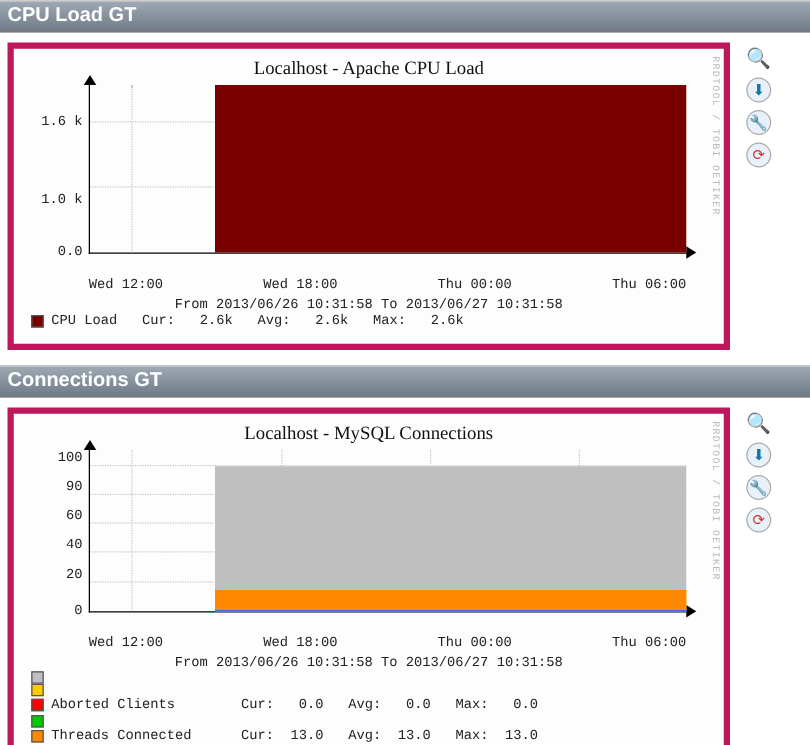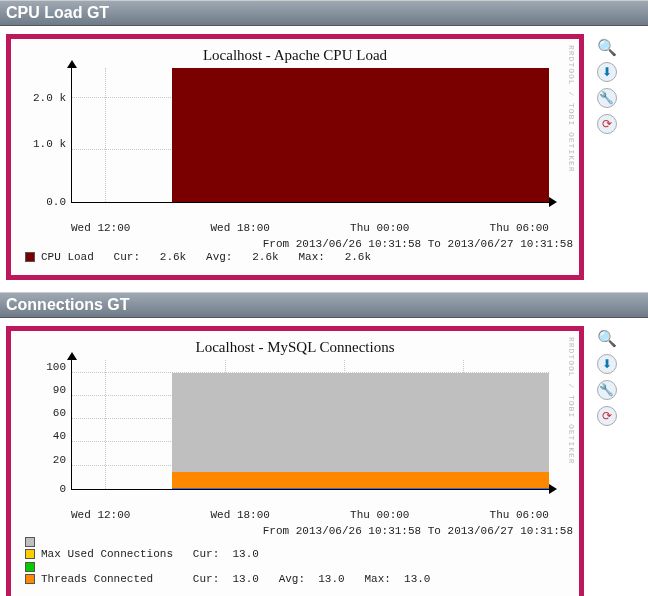--- a/index.html
+++ b/index.html
@@ -91,21 +91,21 @@
     display: flex;
     justify-content: space-between;
     margin-left: 54px;
     margin-right: 24px;
     font-family: "Courier New", monospace;
     font-size: 11px;
     color: #222;
     padding-top: 19px;
   }
   .timeframe {
-    text-align: right;
+    text-align: center;
     font-family: "Courier New", monospace;
     font-size: 11px;
     color: #222;
     margin-top: 4px;
   }
   .grid-v {
     position: absolute;
     top: 0; bottom: 0;
     border-left: 1px dotted #c8c8c8;
   }
@@ -159,22 +159,22 @@
 <div class="panel-body">
   <div class="chart-wrap">
     <div class="watermark">RRDTOOL / TOBI OETIKER</div>
     <div class="chart-title">Localhost - Apache CPU Load</div>
 
     <div class="plot" style="height:135px;">
       <div class="arrow-up"></div>
       <div class="arrow-right"></div>
 
       <div class="yaxis" style="bottom:-6px;">0.0</div>
-      <div class="yaxis" style="bottom:52px;">1.0 k</div>
-      <div class="yaxis" style="bottom:98px;">2.0 k</div>
+      <div class="yaxis" style="bottom:36px;">1.0 k</div>
+      <div class="yaxis" style="bottom:98px;">1.6 k</div>
 
       <div class="grid-h" style="bottom:52px;"></div>
       <div class="grid-h" style="bottom:104px;"></div>
       <div class="grid-v" style="left:7%;"></div>
       <div class="grid-v" style="left:32%;"></div>
       <div class="grid-v" style="left:57%;"></div>
       <div class="grid-v" style="left:82%;"></div>
 
       <div class="fill-block" style="left: 21%; right: 0px; height: 100%; background: rgb(122, 0, 0);"></div>
     </div>
@@ -243,21 +243,24 @@
       <span>Thu 06:00</span>
     </div>
     <div class="timeframe">From 2013/06/26 10:31:58 To 2013/06/27 10:31:58</div>
 
     <div class="legend">
       <div class="legend-row">
         <span class="swatch" style="background: rgb(191, 191, 191);"></span>
       </div>
       <div class="legend-row">
         <span class="swatch" style="background: rgb(255, 204, 0);"></span>
-        <span>Max Used Connections   Cur:  13.0</span>
+      </div>
+      <div class="legend-row">
+        <span class="swatch" style="background: rgb(255, 0, 0);"></span>
+        <span>Aborted Clients        Cur:   0.0   Avg:   0.0   Max:   0.0</span>
       </div>
       <div class="legend-row">
         <span class="swatch" style="background: rgb(0, 204, 0);"></span>
       </div>
       <div class="legend-row">
         <span class="swatch" style="background: rgb(255, 136, 0);"></span>
         <span>Threads Connected      Cur:  13.0   Avg:  13.0   Max:  13.0</span>
       </div>
 
     </div>

